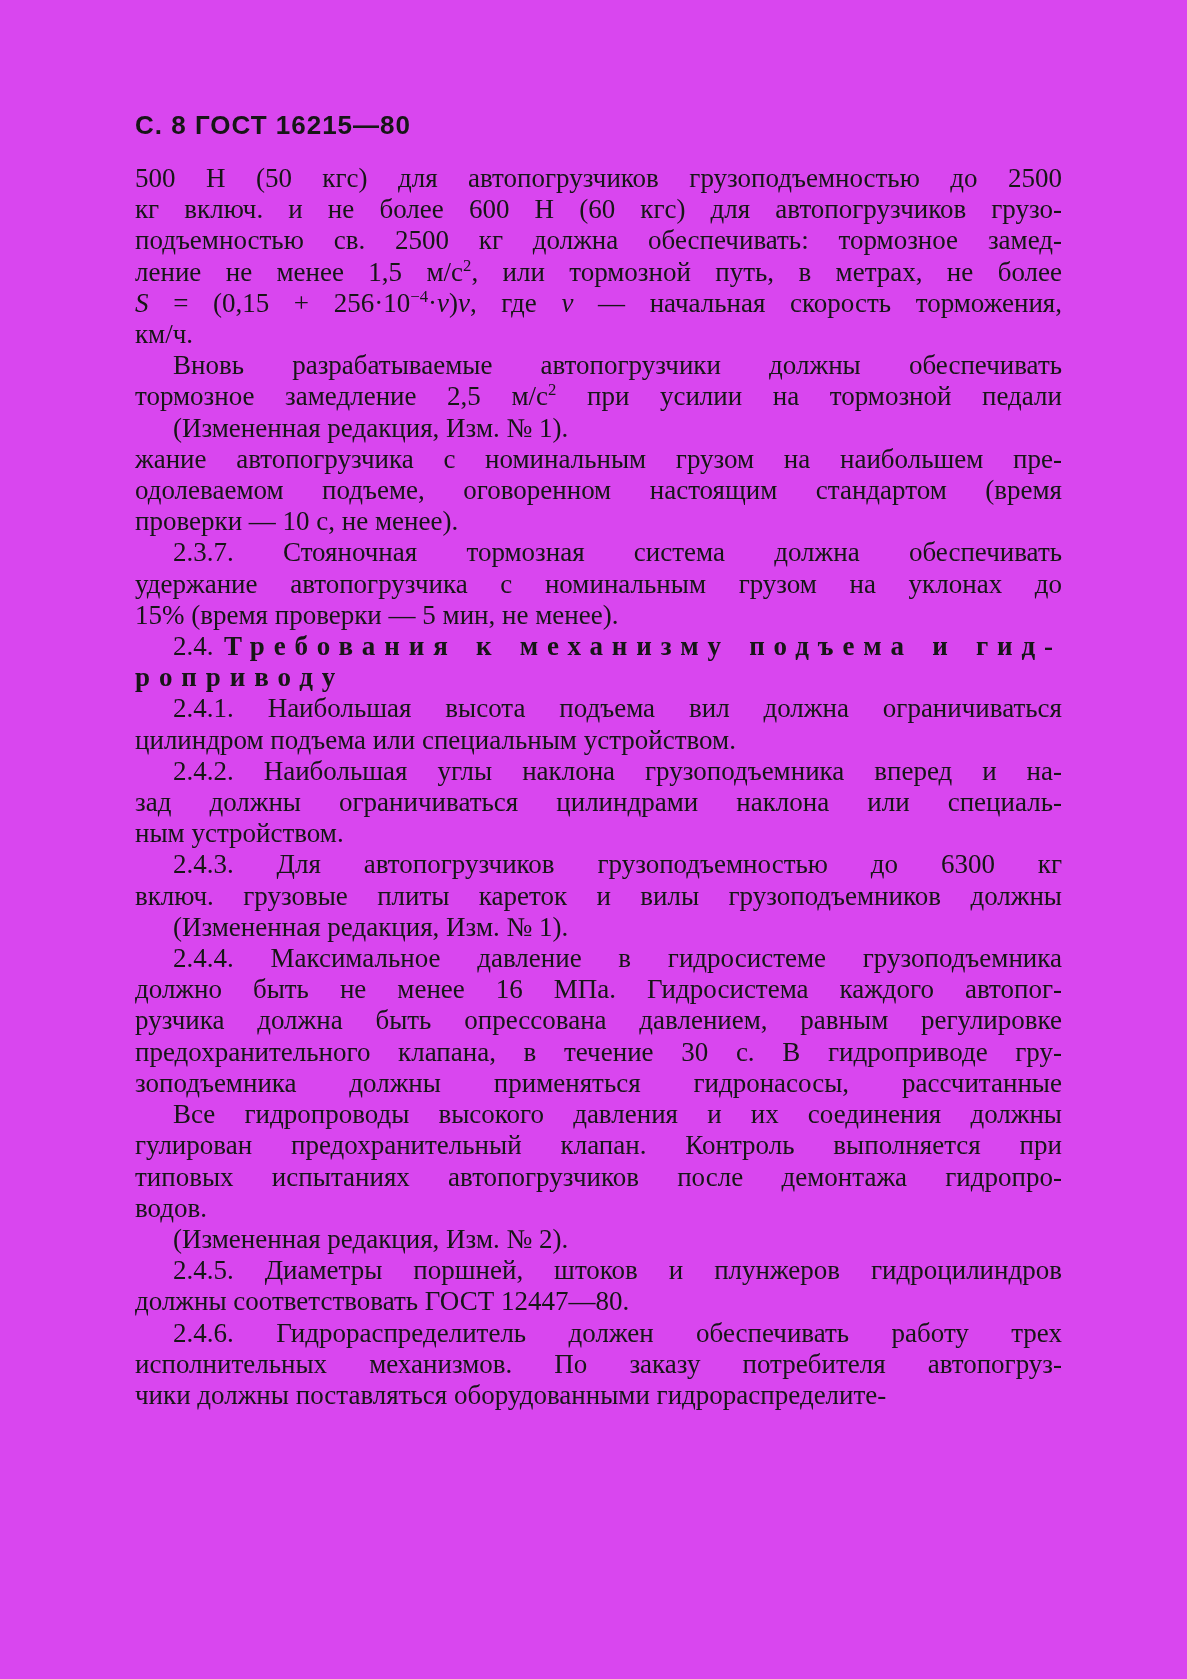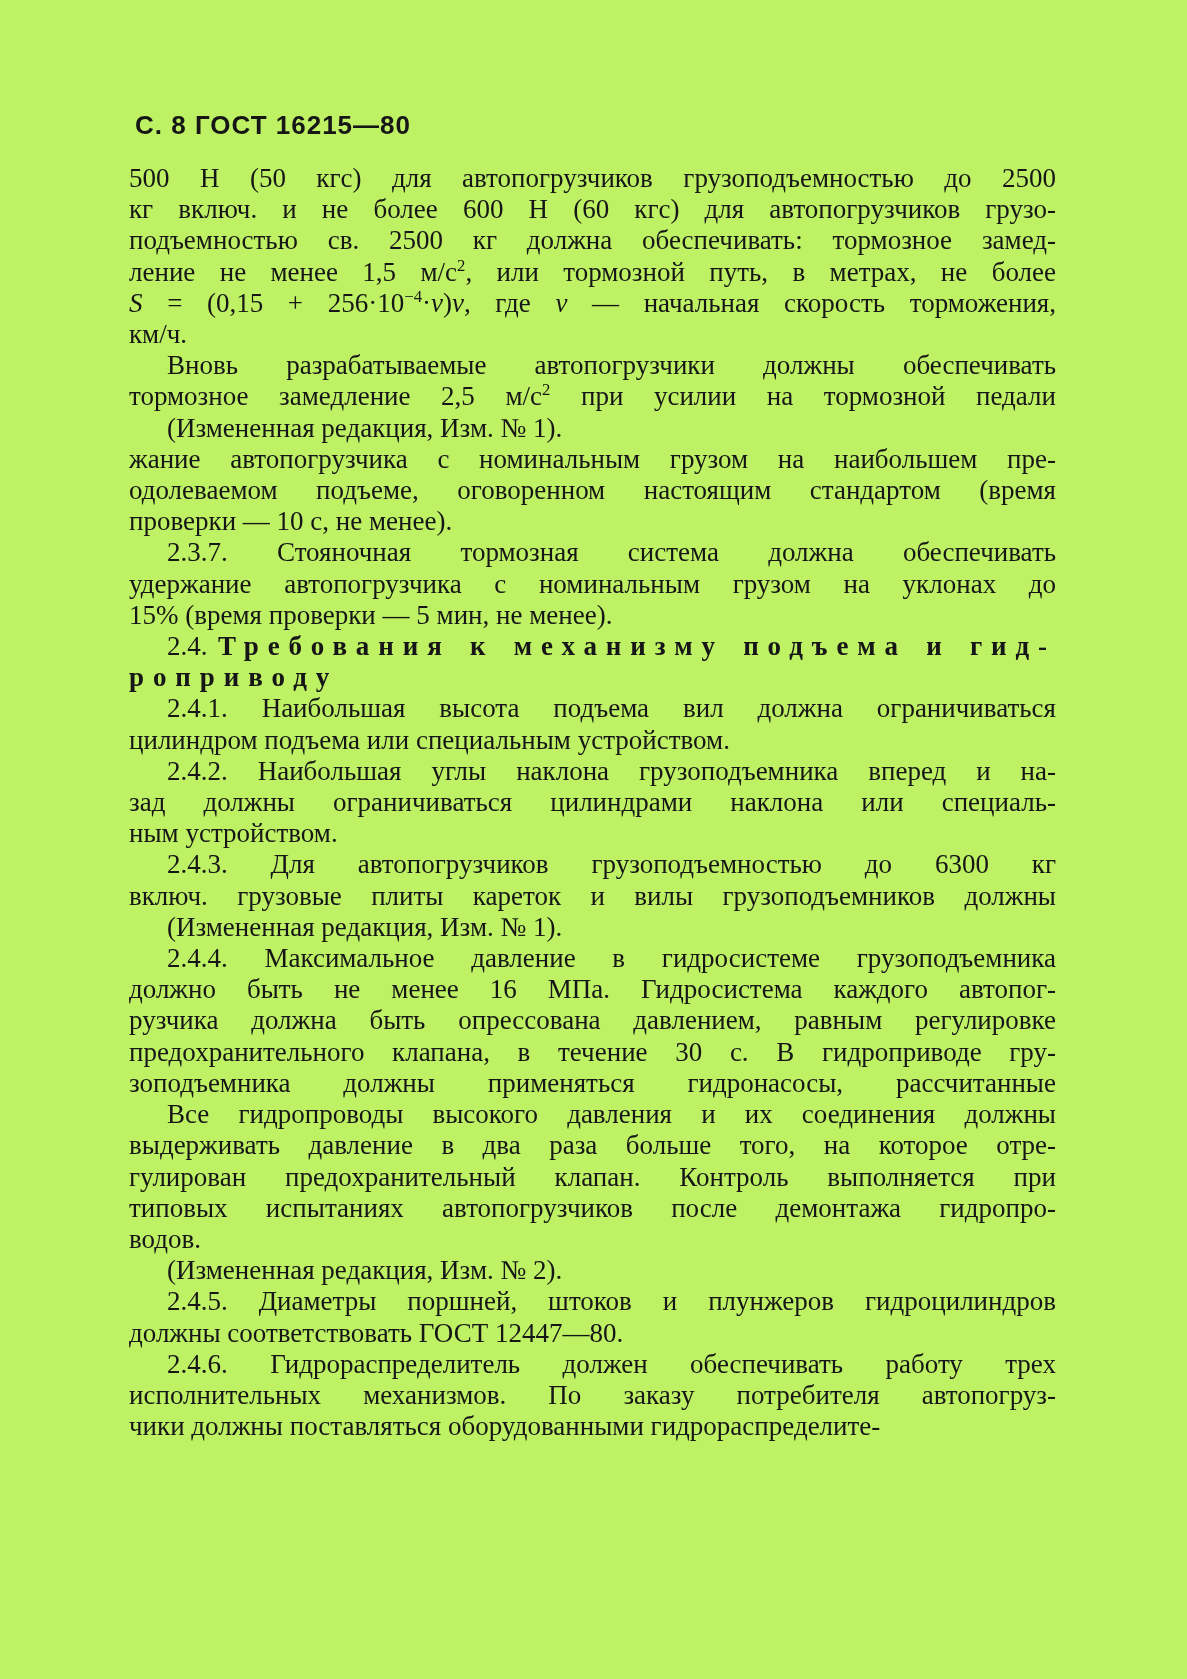--- a/index.html
+++ b/index.html
@@ -4,36 +4,36 @@
 <style>
   html, body { margin: 0; padding: 0; }
   body {
     width: 1187px; height: 1679px;
     background: #ffffff;
     font-family: "Liberation Serif", "DejaVu Serif", serif;
   }
   .page {
     position: relative;
     width: 1187px; height: 1679px;
-    background: #bef264;
+    background: #d946ef;
     color: #161616;
     overflow: hidden;
   }
   .header {
     position: absolute;
     left: 135px; top: 110px;
     font-family: "Liberation Sans", "DejaVu Sans", sans-serif;
     font-weight: bold;
     font-size: 26px;
     letter-spacing: 1px;
     white-space: nowrap;
   }
   .content {
     position: absolute;
-    left: 129px; top: 163px;
+    left: 135px; top: 163px;
     width: 927px;
     font-size: 27px;
     line-height: 31.2px;
   }
   .para { margin: 0; padding: 0; }
   .line { display: block; }
   
   .line.jl { text-align: justify; text-align-last: justify; }
   .line.ind { text-indent: 38px; }
   .b { font-weight: normal; }
@@ -98,21 +98,20 @@
       </p>
       <p class="para">
         <span class="line jl ind"><span>2.4.4. Максимальное давление в гидросистеме грузоподъемника</span></span>
         <span class="line jl"><span>должно быть не менее 16 МПа. Гидросистема каждого автопог-</span></span>
         <span class="line jl"><span>рузчика должна быть опрессована давлением, равным регулировке</span></span>
         <span class="line jl"><span>предохранительного клапана, в течение 30 с. В гидроприводе гру-</span></span>
         <span class="line jl"><span>зоподъемника должны применяться гидронасосы, рассчитанные</span></span>
       </p>
       <p class="para">
         <span class="line jl ind"><span>Все гидропроводы высокого давления и их соединения должны</span></span>
-        <span class="line jl"><span>выдерживать давление в два раза больше того, на которое отре-</span></span>
         <span class="line jl"><span>гулирован предохранительный клапан. Контроль выполняется при</span></span>
         <span class="line jl"><span>типовых испытаниях автопогрузчиков после демонтажа гидропро-</span></span>
         <span class="line"><span>водов.</span></span>
       </p>
       <p class="para">
         <span class="line ind"><span class="b">(Измененная редакция, Изм. № 2).</span></span>
       </p>
       <p class="para">
         <span class="line jl ind"><span>2.4.5. Диаметры поршней, штоков и плунжеров гидроцилиндров</span></span>
         <span class="line"><span>должны соответствовать ГОСТ 12447—80.</span></span>

